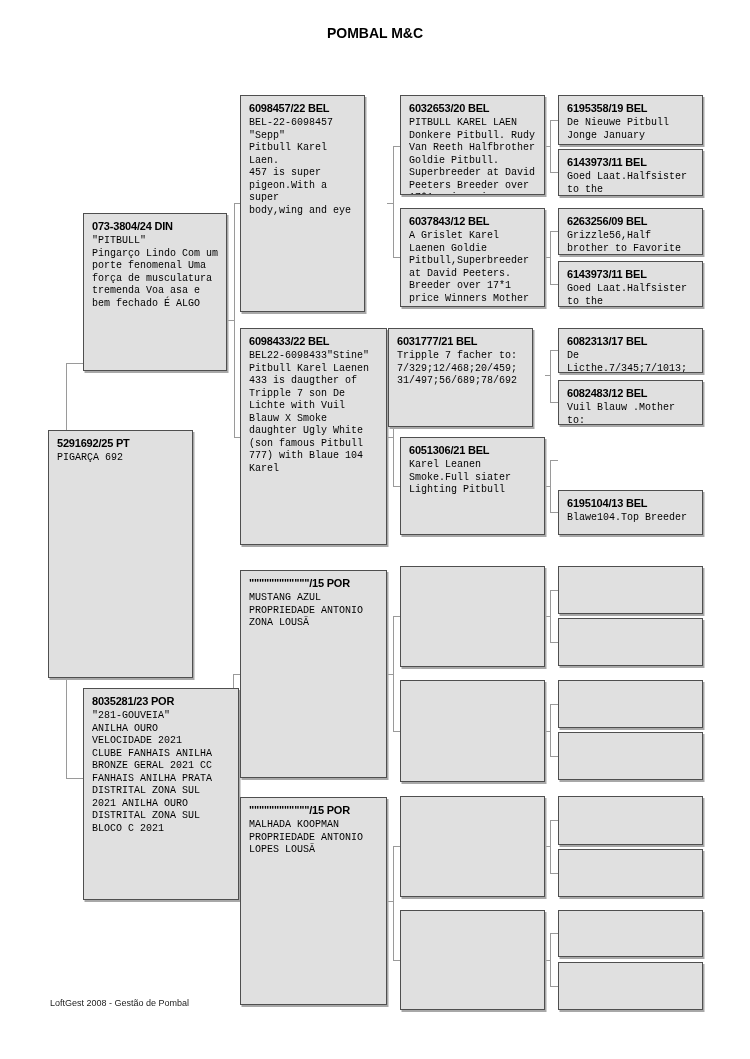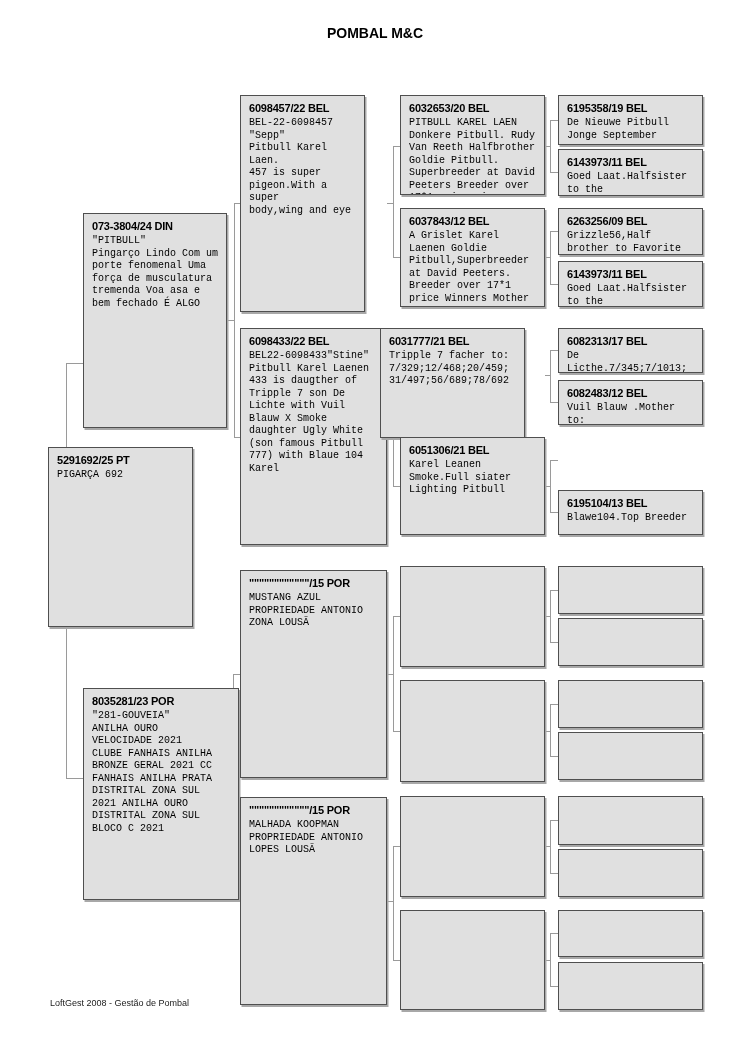--- a/index.html
+++ b/index.html
@@ -78,31 +78,31 @@
       <div class="line" style="left: 545px; top: 846px; width: 5px; height: 1px;"></div>
       <div class="line" style="left: 550px; top: 820px; width: 1px; height: 54px;"></div>
       <div class="line" style="left: 550px; top: 820px; width: 8px; height: 1px;"></div>
       <div class="line" style="left: 550px; top: 873px; width: 8px; height: 1px;"></div>
       <div class="line" style="left: 545px; top: 960px; width: 5px; height: 1px;"></div>
       <div class="line" style="left: 550px; top: 933px; width: 1px; height: 54px;"></div>
       <div class="line" style="left: 550px; top: 933px; width: 8px; height: 1px;"></div>
       <div class="line" style="left: 550px; top: 986px; width: 8px; height: 1px;"></div>
     </div>
 
-  <div class="pbox" style="left:83px;top:213px;width:144px;height:215px">
+  <div class="pbox" style="left:83px;top:213px;width:144px;height:158px">
     <div class="ring">073-3804/24 DIN</div>
     <div class="desc">"PITBULL"
 Pingarço Lindo Com um
 porte fenomenal Uma
 força de musculatura
 tremenda Voa asa e
 bem fechado É ALGO</div>
   </div>
 
-  <div class="pbox" style="left:48px;top:447px;width:145px;height:180px">
+  <div class="pbox" style="left:48px;top:430px;width:145px;height:248px">
     <div class="ring">5291692/25 PT</div>
     <div class="desc">PIGARÇA 692</div>
   </div>
 
   <div class="pbox" style="left:83px;top:688px;width:156px;height:212px">
     <div class="ring">8035281/23 POR</div>
     <div class="desc">"281-GOUVEIA"
 ANILHA OURO
 VELOCIDADE 2021
 CLUBE FANHAIS ANILHA
@@ -161,41 +161,41 @@
   <div class="pbox" style="left:400px;top:208px;width:145px;height:99px">
     <div class="ring">6037843/12 BEL</div>
     <div class="desc">A Grislet Karel
 Laenen Goldie
 Pitbull,Superbreeder
 at David Peeters.
 Breeder over 17*1
 price Winners Mother
 to:</div>
   </div>
-  <div class="pbox" style="left:380px;top:328px;width:145px;height:110px">
+  <div class="pbox" style="left:388px;top:328px;width:145px;height:99px">
     <div class="ring">6031777/21 BEL</div>
     <div class="desc">Tripple 7 facher to:
 7/329;12/468;20/459;
 31/497;56/689;78/692</div>
   </div>
   <div class="pbox" style="left:400px;top:437px;width:145px;height:98px">
     <div class="ring">6051306/21 BEL</div>
     <div class="desc">Karel Leanen
 Smoke.Full siater
 Lighting Pitbull</div>
   </div>
   <div class="pbox" style="left:400px;top:566px;width:145px;height:101px"></div>
   <div class="pbox" style="left:400px;top:680px;width:145px;height:102px"></div>
   <div class="pbox" style="left:400px;top:796px;width:145px;height:101px"></div>
   <div class="pbox" style="left:400px;top:910px;width:145px;height:100px"></div>
 
   <div class="pbox" style="left:558px;top:95px;width:145px;height:50px">
     <div class="ring">6195358/19 BEL</div>
     <div class="desc">De Nieuwe Pitbull
-Jonge September</div>
+Jonge January</div>
   </div>
   <div class="pbox" style="left:558px;top:149px;width:145px;height:47px">
     <div class="ring">6143973/11 BEL</div>
     <div class="desc">Goed Laat.Halfsister
 to the</div>
   </div>
   <div class="pbox" style="left:558px;top:208px;width:145px;height:47px">
     <div class="ring">6263256/09 BEL</div>
     <div class="desc">Grizzle56,Half
 brother to Favorite</div>

